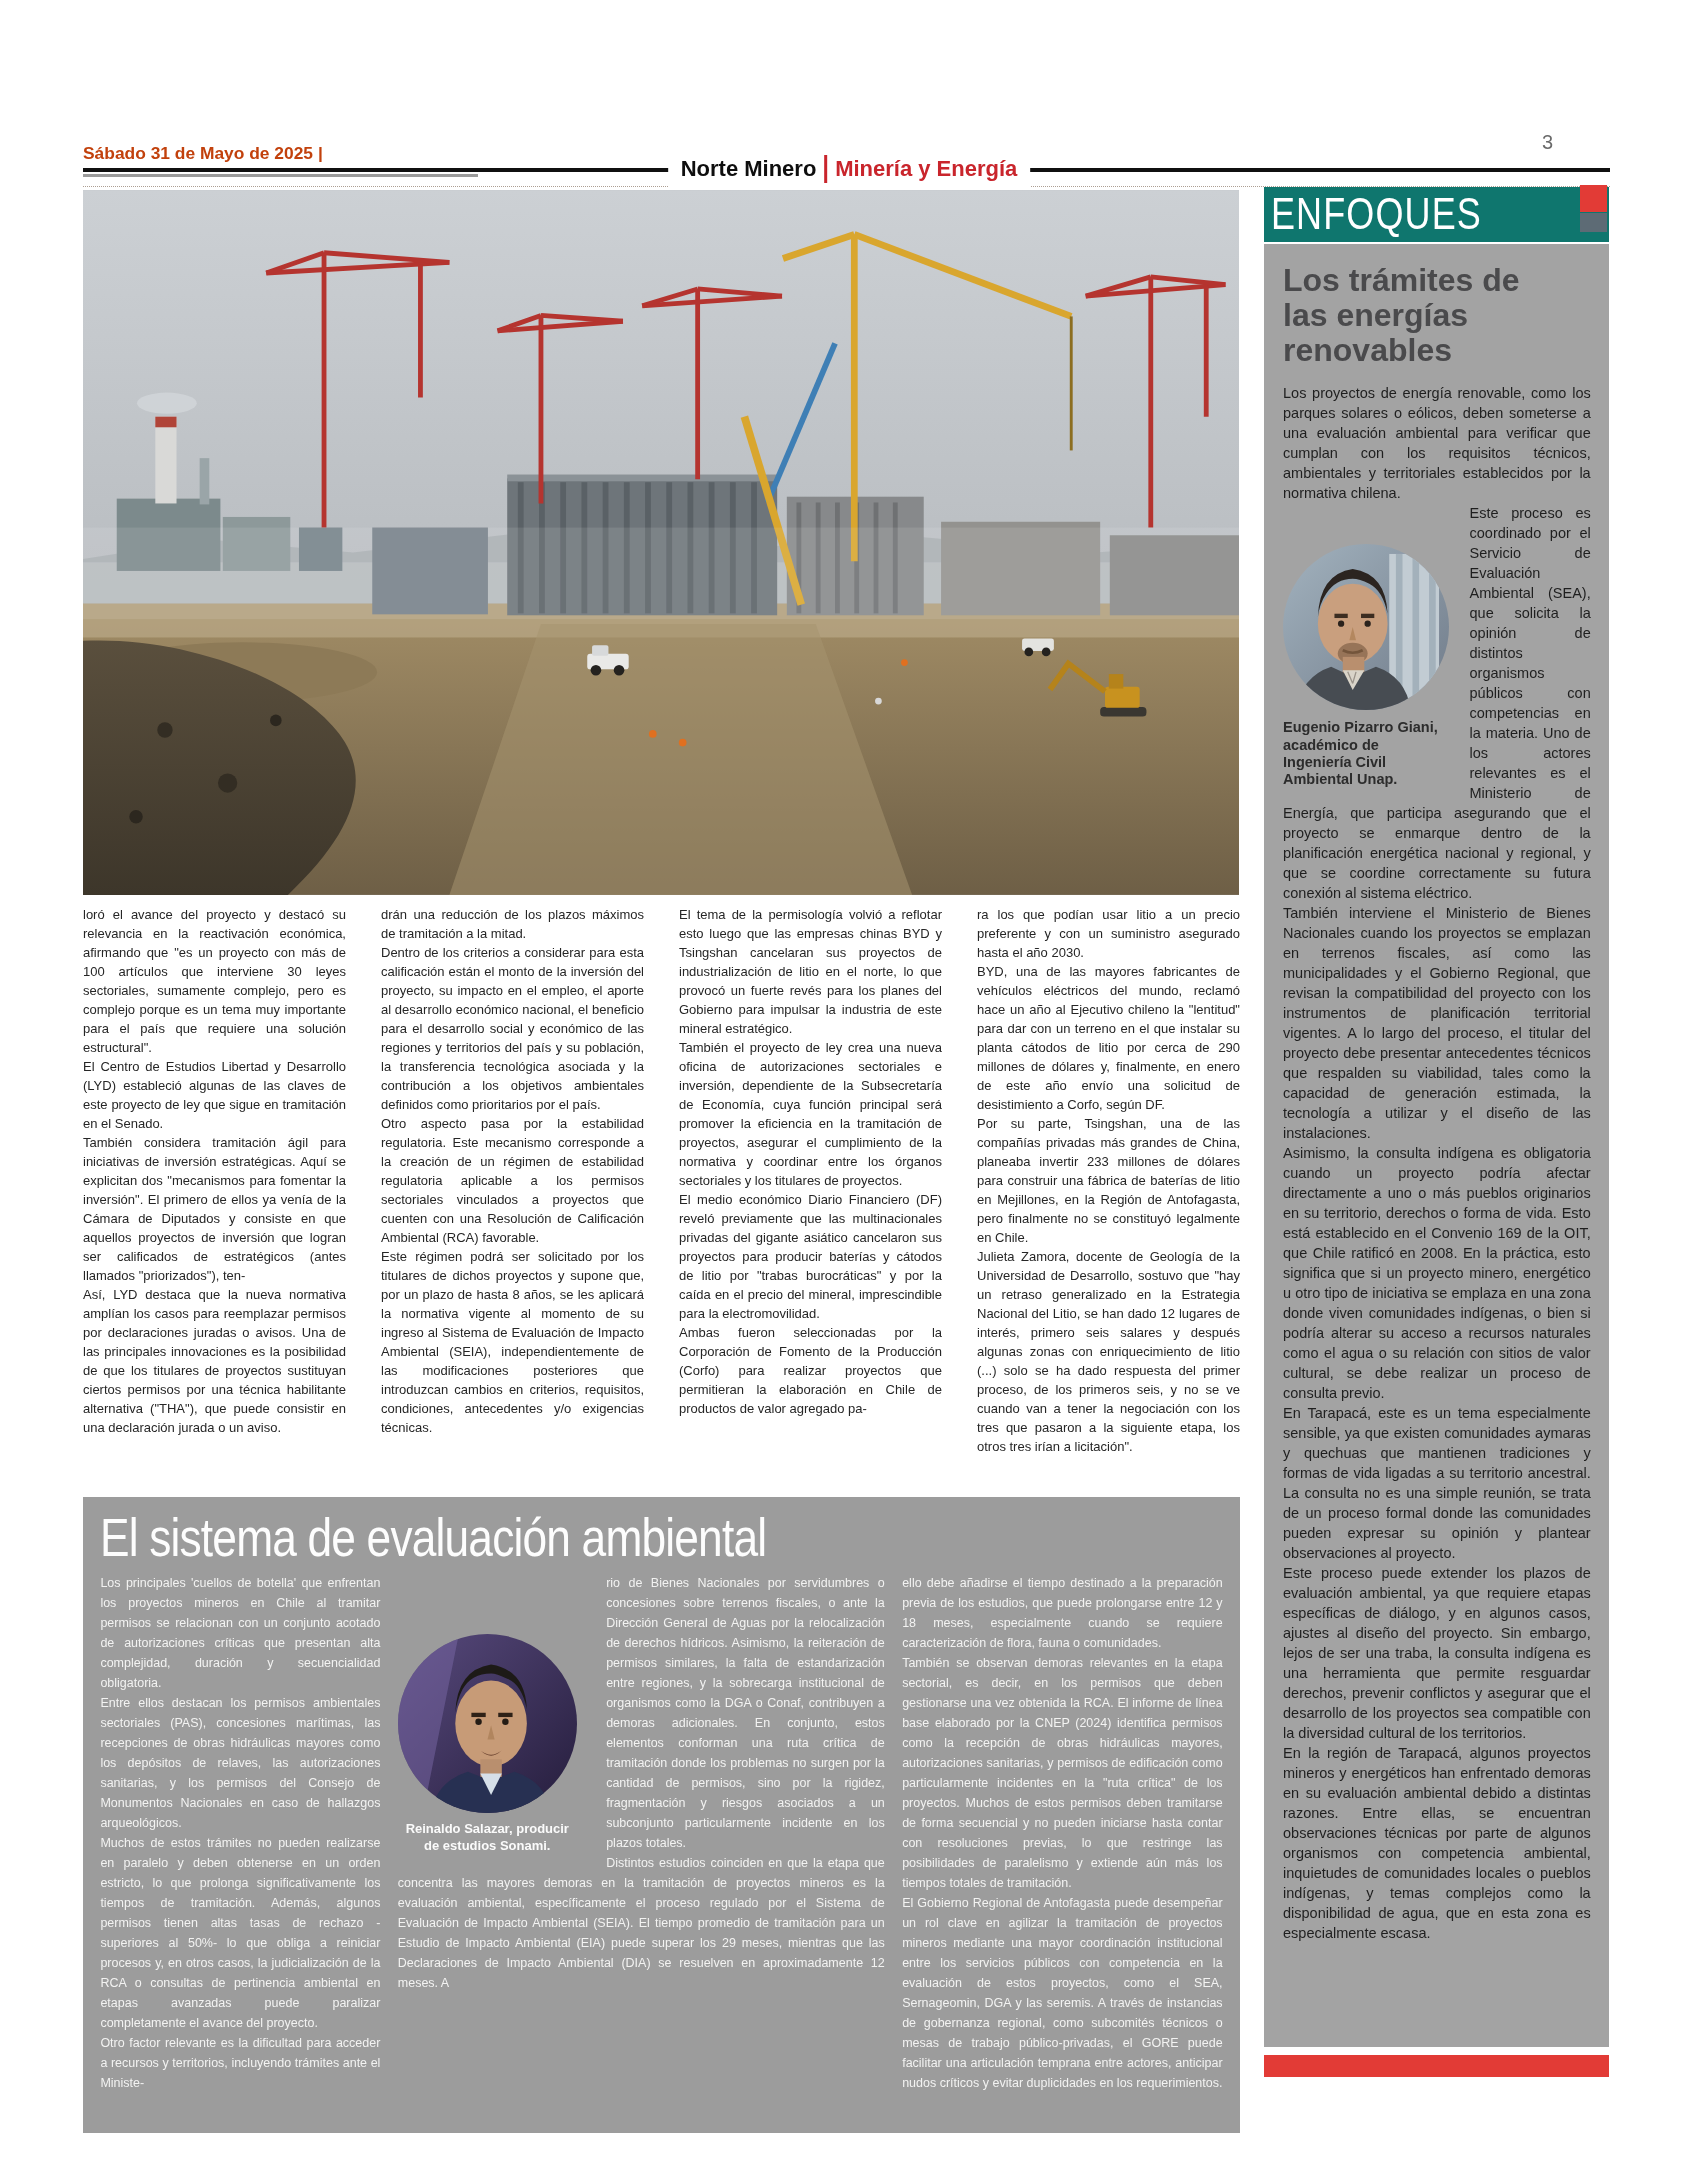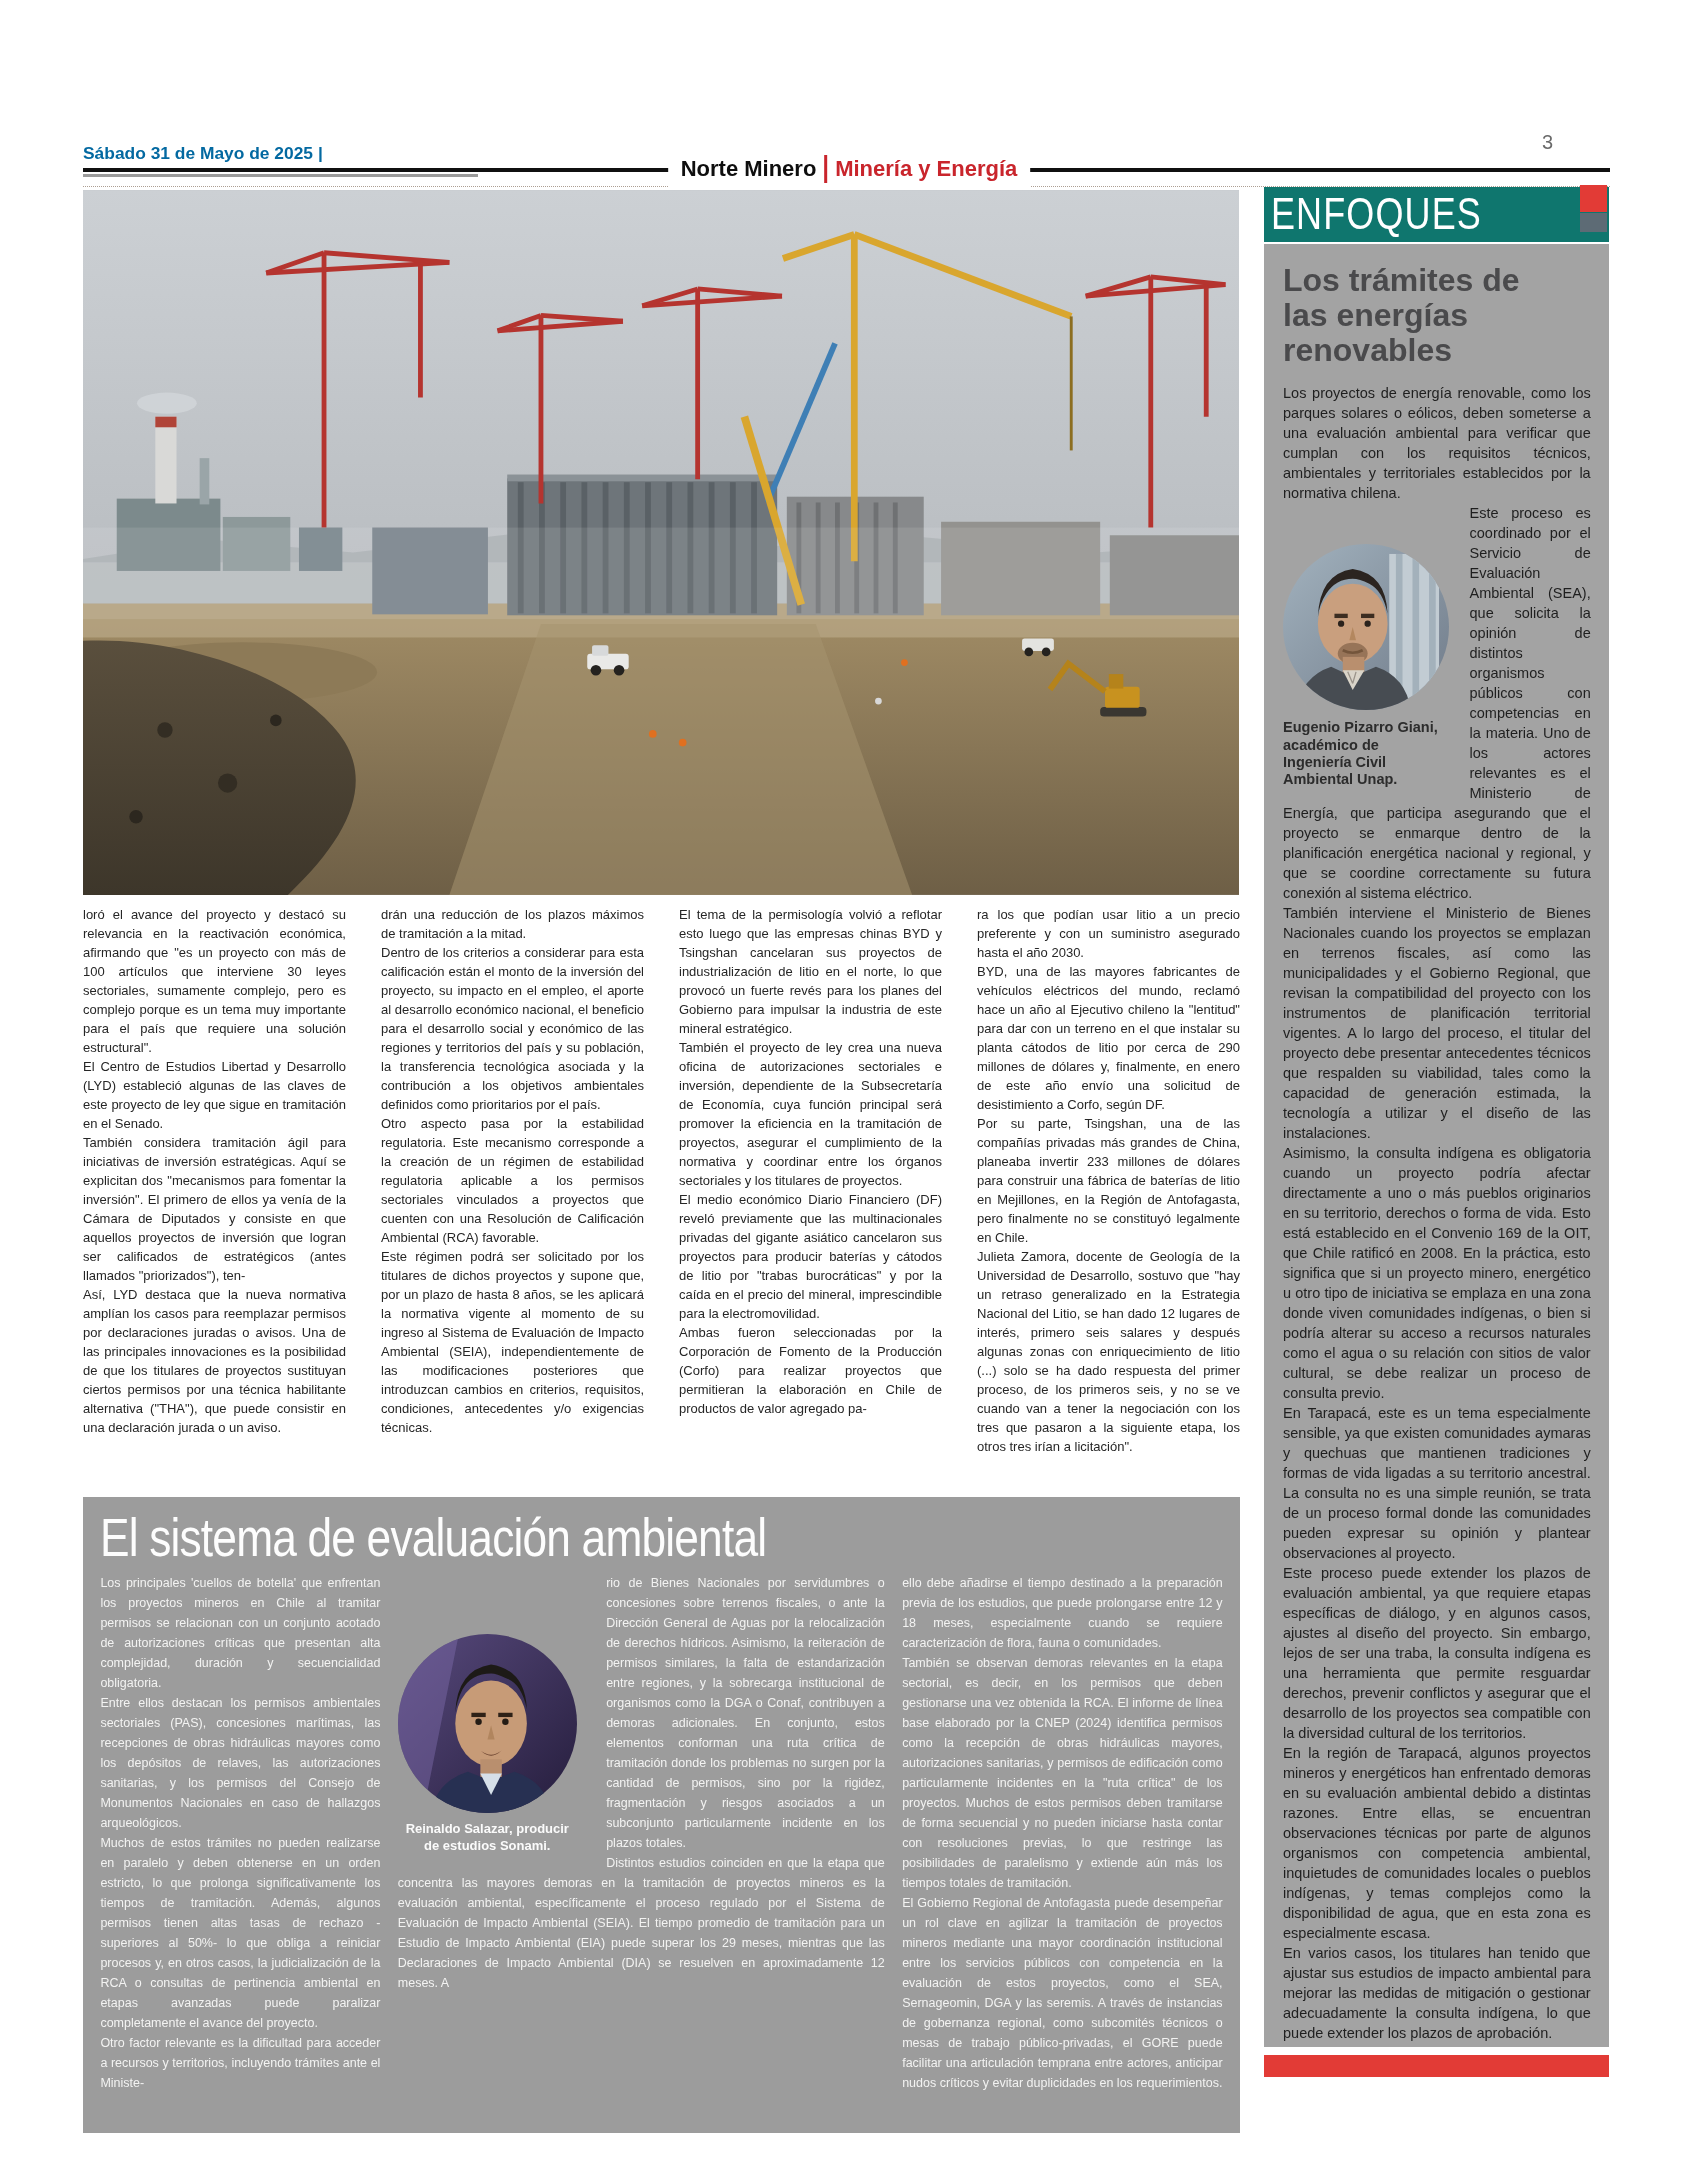--- a/index.html
+++ b/index.html
@@ -3,21 +3,21 @@
 <meta charset="utf-8">
 <style>
   * { margin:0; padding:0; box-sizing:border-box; }
   html,body { background:#ffffff; }
   body {
     position:relative; width:1683px; height:2183px;
     font-family:"Liberation Sans", sans-serif; color:#232323;
     overflow:hidden;
   }
   
-  .date { position:absolute; left:83px; top:143px; font-size:17.4px; font-weight:bold; color:#0369a1; }
+  .date { position:absolute; left:83px; top:143px; font-size:17.4px; font-weight:bold; color:#c2410c; }
   .pageno { position:absolute; left:1542px; top:131px; font-size:20px; color:#6a6a6a; }
   .rule-left  { position:absolute; left:83px;  top:168px; width:622px; height:4.3px; background:#101010; }
   .rule-left2 { position:absolute; left:83px;  top:174px; width:395px;  height:2.9px; background:#9b9b9b; }
   .rule-right { position:absolute; left:1020px; top:168px; width:590px; height:4.3px; background:#101010; }
   .rule-dotted{ position:absolute; left:83px;  top:186px; width:1527px; border-top:1.9px dotted #ad9f93; }
   .masthead { position:absolute; left:849px; top:150px; transform:translateX(-50%);
     background:#fff; padding:0 12.5px; display:flex; align-items:center; gap:7.7px; height:38px; }
   .masthead .brand { font-size:22px; font-weight:bold; color:#0e0e0e; white-space:nowrap; }
   .masthead .vbar  { width:3.4px; height:28px; background:#c9252c; }
   .masthead .section { font-size:22px; font-weight:bold; color:#c9252c; white-space:nowrap; }
@@ -258,21 +258,20 @@
       </g>
     </svg>
     <div class="cap-eugenio">Eugenio Pizarro Giani, académico de Ingeniería Civil Ambiental Unap.</div>
   </div>
   <p>Este proceso es coordinado por el Servicio de Evaluación Ambiental (SEA), que solicita la opinión de distintos organismos públicos con competencias en la materia. Uno de los actores relevantes es el Ministerio de Energía, que participa asegurando que el proyecto se enmarque dentro de la planificación energética nacional y regional, y que se coordine correctamente su futura conexión al sistema eléctrico.</p>
   <p>También interviene el Ministerio de Bienes Nacionales cuando los proyectos se emplazan en terrenos fiscales, así como las municipalidades y el Gobierno Regional, que revisan la compatibilidad del proyecto con los instrumentos de planificación territorial vigentes. A lo largo del proceso, el titular del proyecto debe presentar antecedentes técnicos que respalden su viabilidad, tales como la capacidad de generación estimada, la tecnología a utilizar y el diseño de las instalaciones.</p>
   <p>Asimismo, la consulta indígena es obligatoria cuando un proyecto podría afectar directamente a uno o más pueblos originarios en su territorio, derechos o forma de vida. Esto está establecido en el Convenio 169 de la OIT, que Chile ratificó en 2008. En la práctica, esto significa que si un proyecto minero, energético u otro tipo de iniciativa se emplaza en una zona donde viven comunidades indígenas, o bien si podría alterar su acceso a recursos naturales como el agua o su relación con sitios de valor cultural, se debe realizar un proceso de consulta previo.</p>
   <p>En Tarapacá, este es un tema especialmente sensible, ya que existen comunidades aymaras y quechuas que mantienen tradiciones y formas de vida ligadas a su territorio ancestral. La consulta no es una simple reunión, se trata de un proceso formal donde las comunidades pueden expresar su opinión y plantear observaciones al proyecto.</p>
   <p>Este proceso puede extender los plazos de evaluación ambiental, ya que requiere etapas específicas de diálogo, y en algunos casos, ajustes al diseño del proyecto. Sin embargo, lejos de ser una traba, la consulta indígena es una herramienta que permite resguardar derechos, prevenir conflictos y asegurar que el desarrollo de los proyectos sea compatible con la diversidad cultural de los territorios.</p>
   <p>En la región de Tarapacá, algunos proyectos mineros y energéticos han enfrentado demoras en su evaluación ambiental debido a distintas razones. Entre ellas, se encuentran observaciones técnicas por parte de algunos organismos con competencia ambiental, inquietudes de comunidades locales o pueblos indígenas, y temas complejos como la disponibilidad de agua, que en esta zona es especialmente escasa.</p>
-  <p>En varios casos, los titulares han tenido que ajustar sus estudios de impacto ambiental para mejorar las medidas de mitigación o gestionar adecuadamente la consulta indígena, lo que puede extender los plazos de aprobación.</p>
 </div>
 <div class="redbar"></div>
 
 <div class="graybox">
   <h2><span>El sistema de evaluación ambiental</span></h2>
   <div class="gb-cols">
     <div class="gb-col gb1">
       <p>Los principales 'cuellos de botella' que enfrentan los proyectos mineros en Chile al tramitar permisos se relacionan con un conjunto acotado de autorizaciones críticas que presentan alta complejidad, duración y secuencialidad obligatoria.</p>
       <p>Entre ellos destacan los permisos ambientales sectoriales (PAS), concesiones marítimas, las recepciones de obras hidráulicas mayores como los depósitos de relaves, las autorizaciones sanitarias, y los permisos del Consejo de Monumentos Nacionales en caso de hallazgos arqueológicos.</p>
       <p>Muchos de estos trámites no pueden realizarse en paralelo y deben obtenerse en un orden estricto, lo que prolonga significativamente los tiempos de tramitación. Además, algunos permisos tienen altas tasas de rechazo -superiores al 50%- lo que obliga a reiniciar procesos y, en otros casos, la judicialización de la RCA o consultas de pertinencia ambiental en etapas avanzadas puede paralizar completamente el avance del proyecto.</p>

